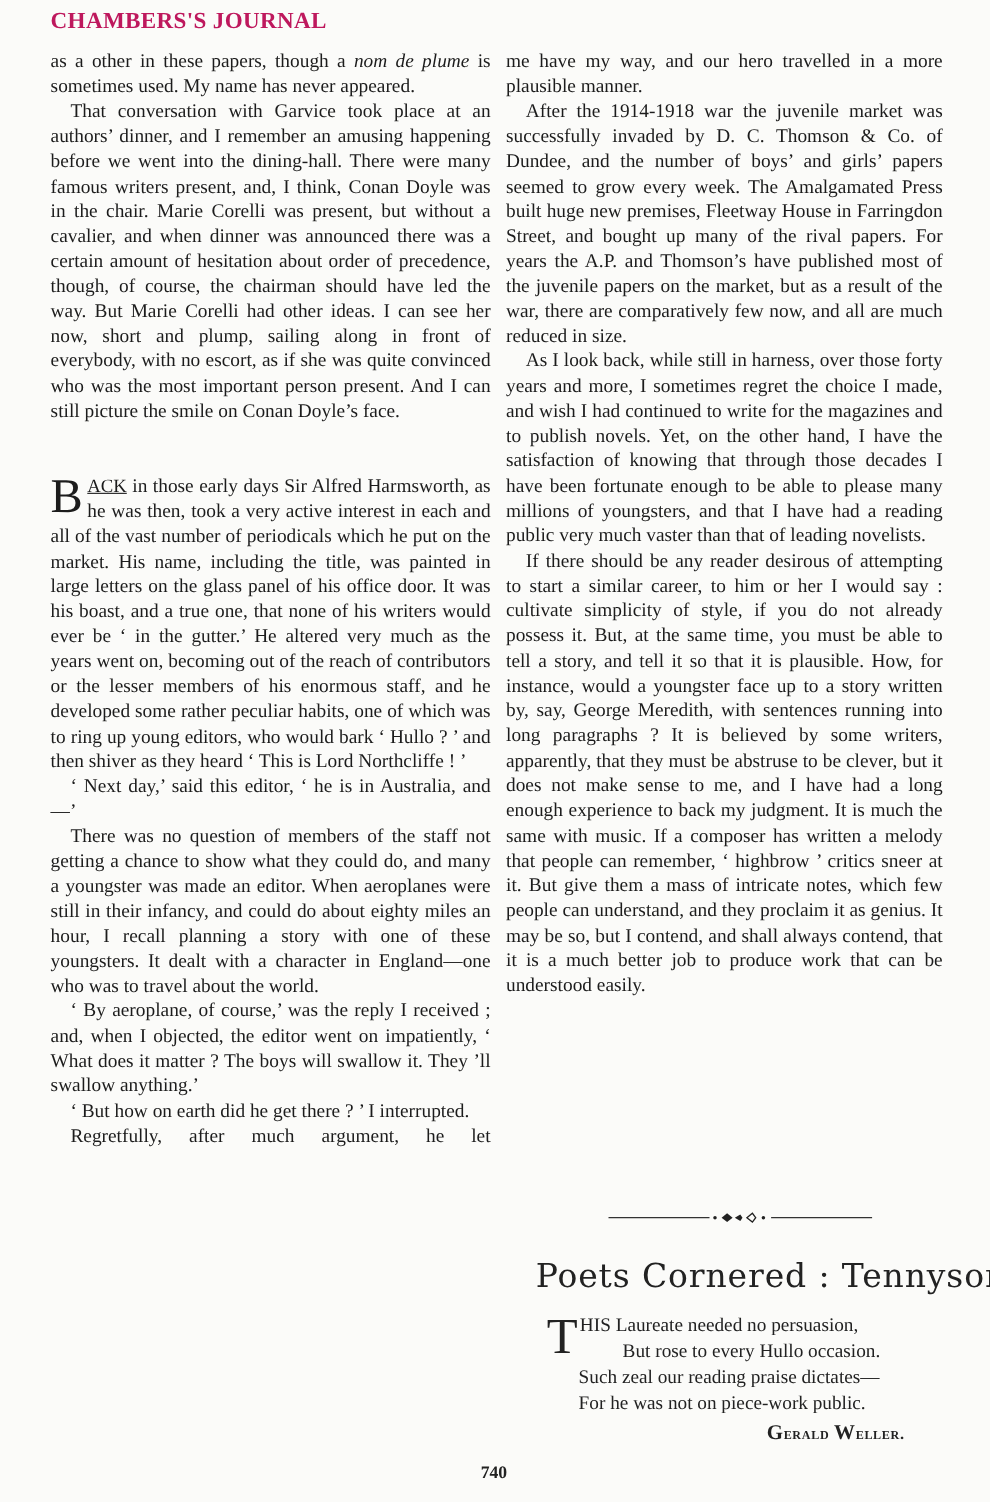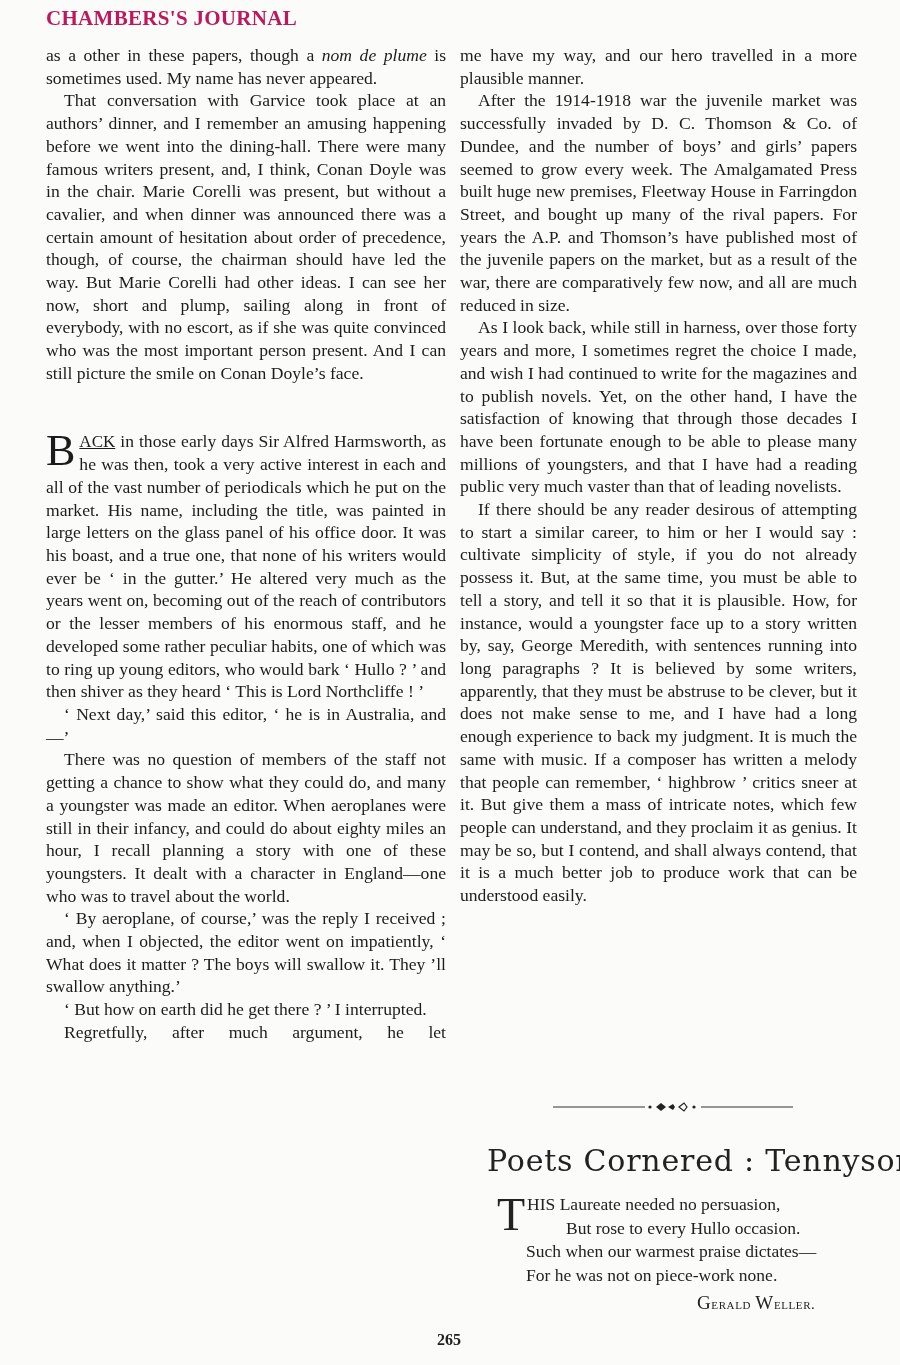--- a/index.html
+++ b/index.html
@@ -54,20 +54,21 @@
     }
     .poem .line { white-space: nowrap; margin-left: 29px; }
     .poem .indent { padding-left: 40px; }
     .poem .tcap {
       float: left; font-size: 46px; line-height: 40px; margin: 2px 2px 0 0;
     }
     .author {
       position: absolute; left: 697px; top: 1292px;
       font-size: 15px; letter-spacing: 0.6px; color: #222;
       font-variant: small-caps;
+      font-weight: bold;
     }
     .author .big { font-size: 19px; }
     .page-number {
       position: absolute; left: 437px; top: 1331px;
       font-size: 16px; font-weight: bold; color: #222;
     }
   </style>
 </head>
 <body>
 
@@ -105,21 +106,21 @@
   <path d="M126 8 L131 4 L134 8 L131 12 Z" fill="none" stroke="#222" stroke-width="1.2"></path>
   <circle cx="141" cy="8" r="1.6" fill="#222"></circle>
 </svg>
 
 <div class="poem-title">Poets Cornered : Tennyson</div>
 
 <div class="poem">
   <span class="tcap">T</span>
   <div class="line">HIS Laureate needed no persuasion,</div>
   <div class="line indent">But rose to every Hullo occasion.</div>
-  <div class="line" style="clear:left;">Such when our warmest praise dictates—</div>
-  <div class="line">For he was not on piece-work none.</div>
+  <div class="line" style="clear:left;">Such zeal our reading praise dictates—</div>
+  <div class="line">For he was not on piece-work public.</div>
 </div>
 
 <div class="author">
   <span class="big">G</span><span>erald</span>&nbsp;<span class="big">W</span><span>eller.</span>
 </div>
 
-<div class="page-number">265</div>
+<div class="page-number">740</div>
 
 </body></html>

